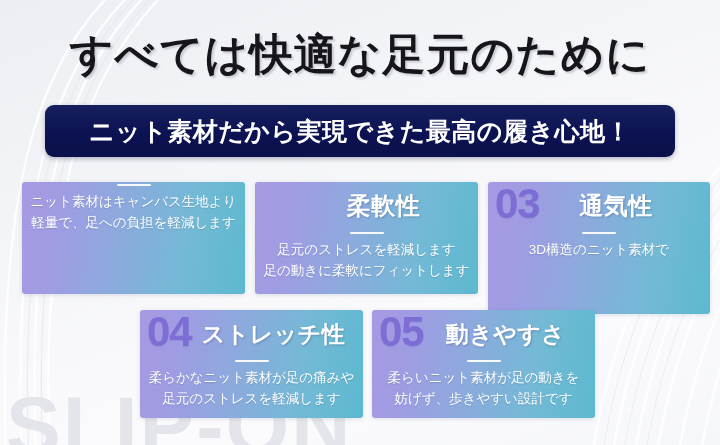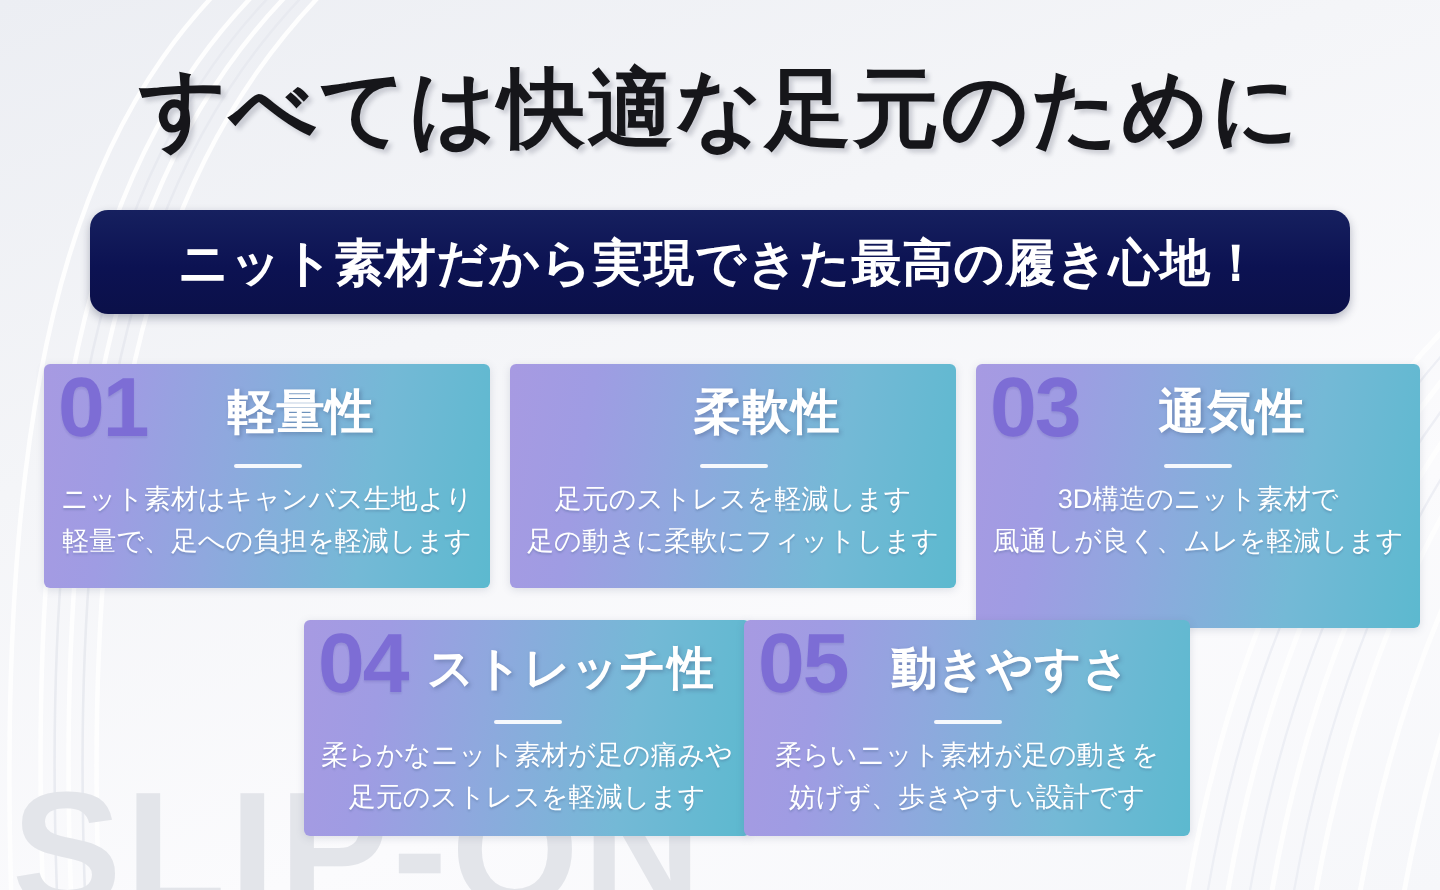--- a/index.html
+++ b/index.html
@@ -133,21 +133,21 @@
     font-weight: 400;
     white-space: nowrap;
     text-shadow: 0 1px 1px rgba(70,95,135,0.30);
   }
 
   
   #card-1 { left: 22px;  top: 182px; width: 223px; height: 112px; }
   #card-2 { left: 255px; top: 182px; width: 223px; height: 112px; }
   #card-3 { left: 488px; top: 182px; width: 222px; height: 132px; }
   
-  #card-4 { left: 140px; top: 310px; width: 223px; height: 108px; margin-left: 12px; }
+  #card-4 { left: 140px; top: 310px; width: 223px; height: 108px; }
   #card-5 { left: 372px; top: 310px; width: 223px; height: 108px; }
 </style>
 </head>
 <body>
 
 <div id="root">
 
   <svg class="bg-svg" viewBox="0 0 720 445" fill="none">
     <g stroke="#ffffff" stroke-width="2.2" opacity="0.95" fill="none">
       <path d="M170 -40 C 60 40, 10 170, 22 460"></path>
@@ -176,24 +176,20 @@
 
   <div class="watermark">SLIP-ON</div>
 
   <div class="headline">すべては快適な足元のために</div>
 
   <div class="banner">
     <div class="banner-text">ニット素材だから実現できた最高の履き心地！</div>
   </div>
 
   <div class="card" id="card-1">
-    <div class="card-head">
-      <div class="card-num">01</div>
-      <div class="card-title">軽量性</div>
-    </div>
     <div class="divider"></div>
     <div class="card-body">
       <div class="card-line">ニット素材はキャンバス生地より</div>
       <div class="card-line">軽量で、足への負担を軽減します</div>
     </div>
   </div>
 
   <div class="card" id="card-2">
     <div class="card-head">
       <div class="card-title">柔軟性</div>
@@ -206,21 +202,20 @@
   </div>
 
   <div class="card" id="card-3">
     <div class="card-head">
       <div class="card-num">03</div>
       <div class="card-title">通気性</div>
     </div>
     <div class="divider"></div>
     <div class="card-body">
       <div class="card-line">3D構造のニット素材で</div>
-      <div class="card-line">風通しが良く、ムレを軽減します</div>
     </div>
   </div>
 
   <div class="card" id="card-4">
     <div class="card-head">
       <div class="card-num">04</div>
       <div class="card-title wide">ストレッチ性</div>
     </div>
     <div class="divider"></div>
     <div class="card-body">

